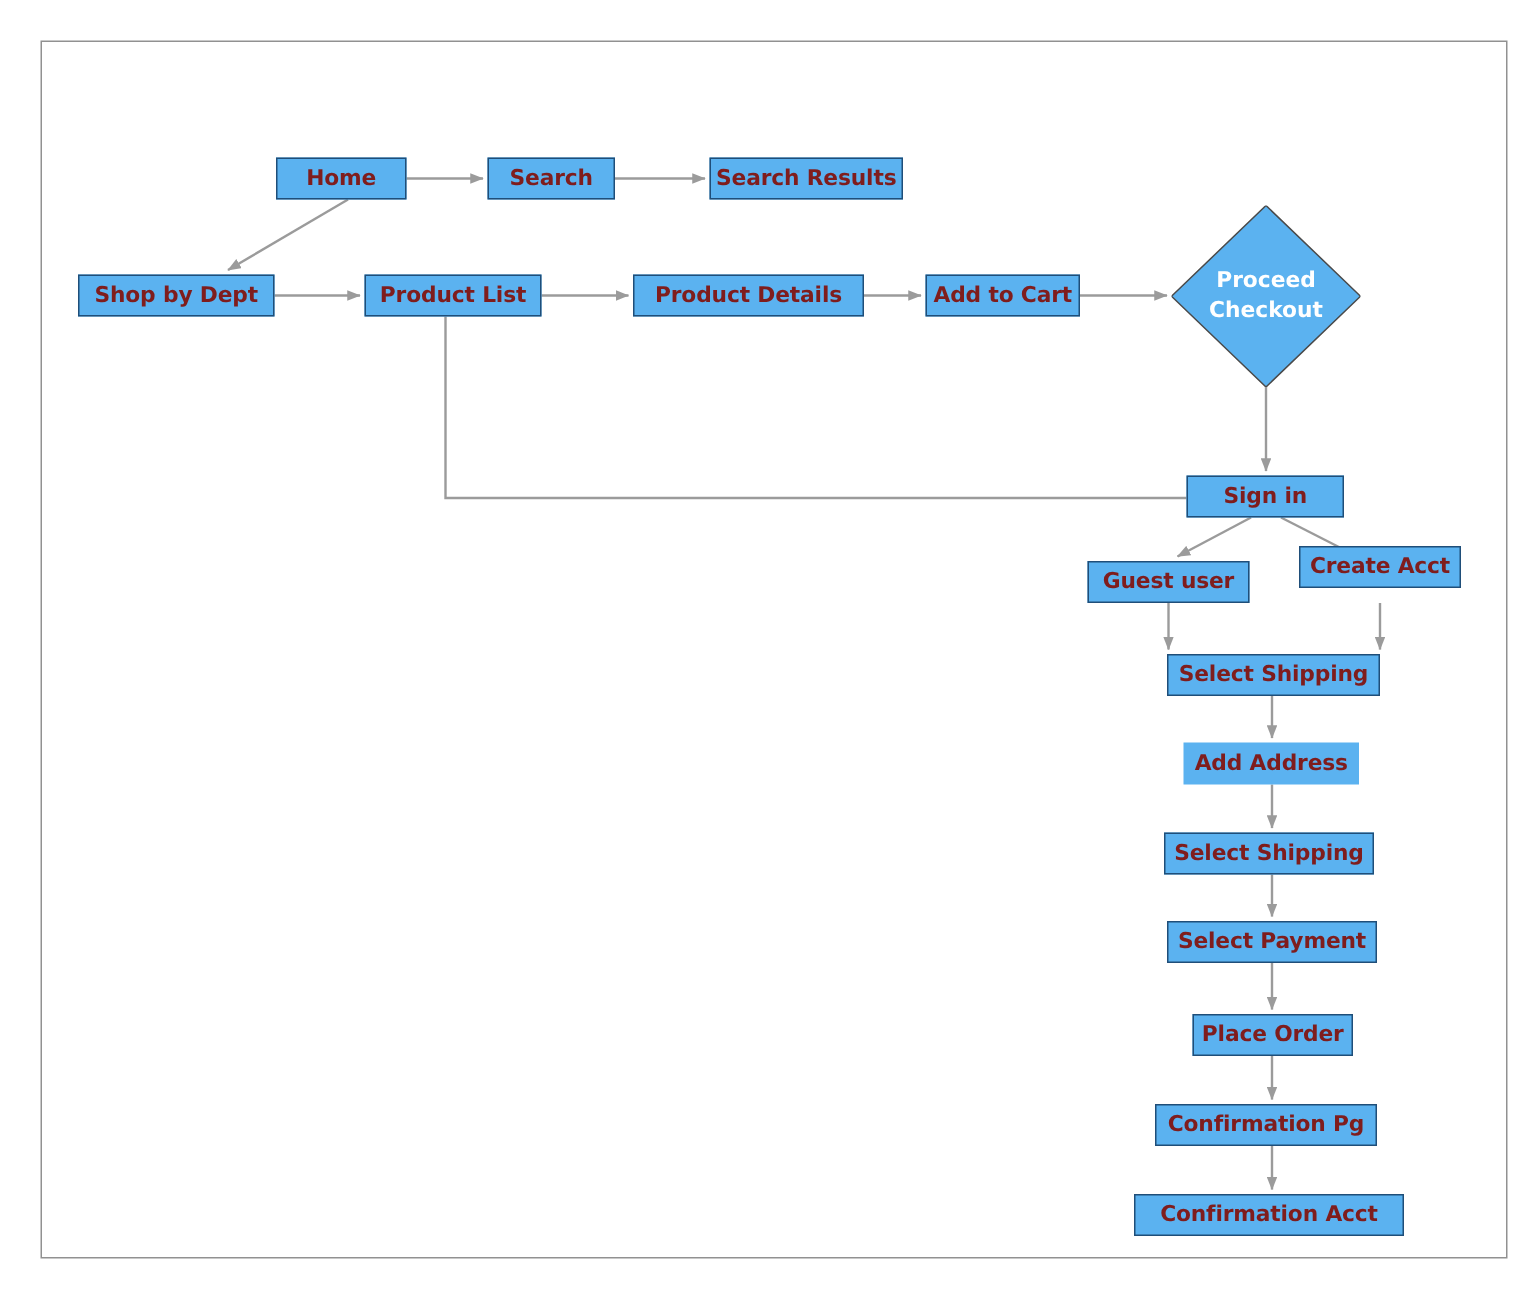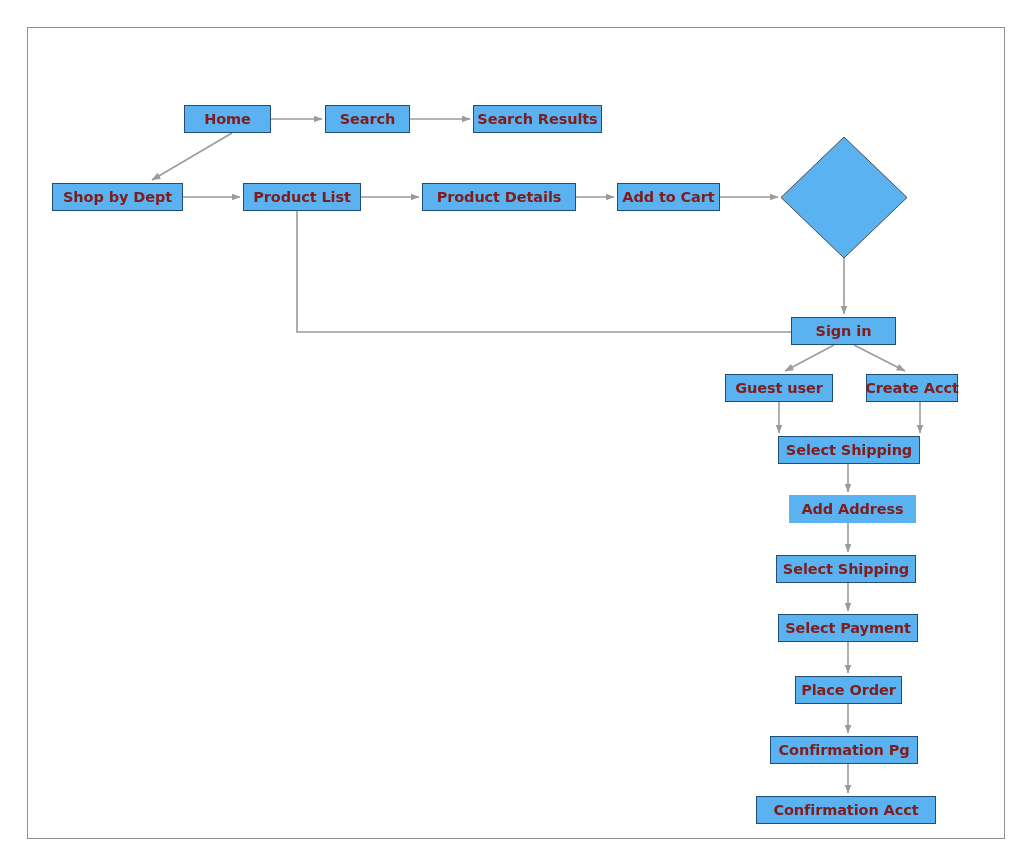--- a/index.html
+++ b/index.html
@@ -168,34 +168,35 @@
       <div class="node" style="left: 422px; top: 183px; width: 154px; height: 28px; background: rgb(91, 178, 240); border-color: rgb(31, 78, 121);">
         <span>Product Details</span>
       </div>
       <div class="node" style="left: 617px; top: 183px; width: 103px; height: 28px; background: rgb(91, 178, 240); border-color: rgb(31, 78, 121); text-align: center;">
         <span>Add to Cart</span>
       </div>
       <div class="diamond" style="left: 781px; top: 137px; width: 126px; height: 121px;">
         <svg class="dshape" viewBox="0 0 126 121" preserveAspectRatio="none">
           <polygon points="63,0 126,60.5 63,121 0,60.5" fill="#5BB2F0" stroke="#4A4A4A" stroke-width="1"></polygon>
         </svg>
+        <div class="dlabel">Proceed<br>Checkout</div>
       </div>
       <div class="node" style="left: 791px; top: 317px; width: 105px; height: 28px; background: rgb(91, 178, 240); border-color: rgb(31, 78, 121);">
         <span>Sign in</span>
       </div>
       <div class="node" style="left: 725px; top: 374px; width: 108px; height: 28px; background: rgb(91, 178, 240); border-color: rgb(31, 78, 121);">
         <span>Guest user</span>
       </div>
-      <div class="node" style="left: 866px; top: 374px; width: 92px; height: 28px; background: rgb(91, 178, 240); border-color: rgb(31, 78, 121);">
+      <div class="node" style="left: 866px; top: 364px; width: 108px; height: 28px; background: rgb(91, 178, 240); border-color: rgb(31, 78, 121);">
         <span>Create Acct</span>
       </div>
       <div class="node" style="left: 778px; top: 436px; width: 142px; height: 28px; background: rgb(91, 178, 240); border-color: rgb(31, 78, 121);">
         <span>Select Shipping</span>
       </div>
-      <div class="node noborder" style="left: 789px; top: 495px; width: 127px; height: 28px; background: rgb(91, 178, 240); align-items: center;">
+      <div class="node noborder" style="left: 789px; top: 495px; width: 117px; height: 28px; background: rgb(91, 178, 240); align-items: center;">
         <span>Add Address</span>
       </div>
       <div class="node" style="left: 776px; top: 555px; width: 140px; height: 28px; background: rgb(91, 178, 240); border-color: rgb(31, 78, 121);">
         <span>Select Shipping</span>
       </div>
       <div class="node" style="left: 778px; top: 614px; width: 140px; height: 28px; background: rgb(91, 178, 240); border-color: rgb(31, 78, 121);">
         <span>Select Payment</span>
       </div>
       <div class="node" style="left: 795px; top: 676px; width: 107px; height: 28px; background: rgb(91, 178, 240); border-color: rgb(31, 78, 121);">
         <span>Place Order</span>

